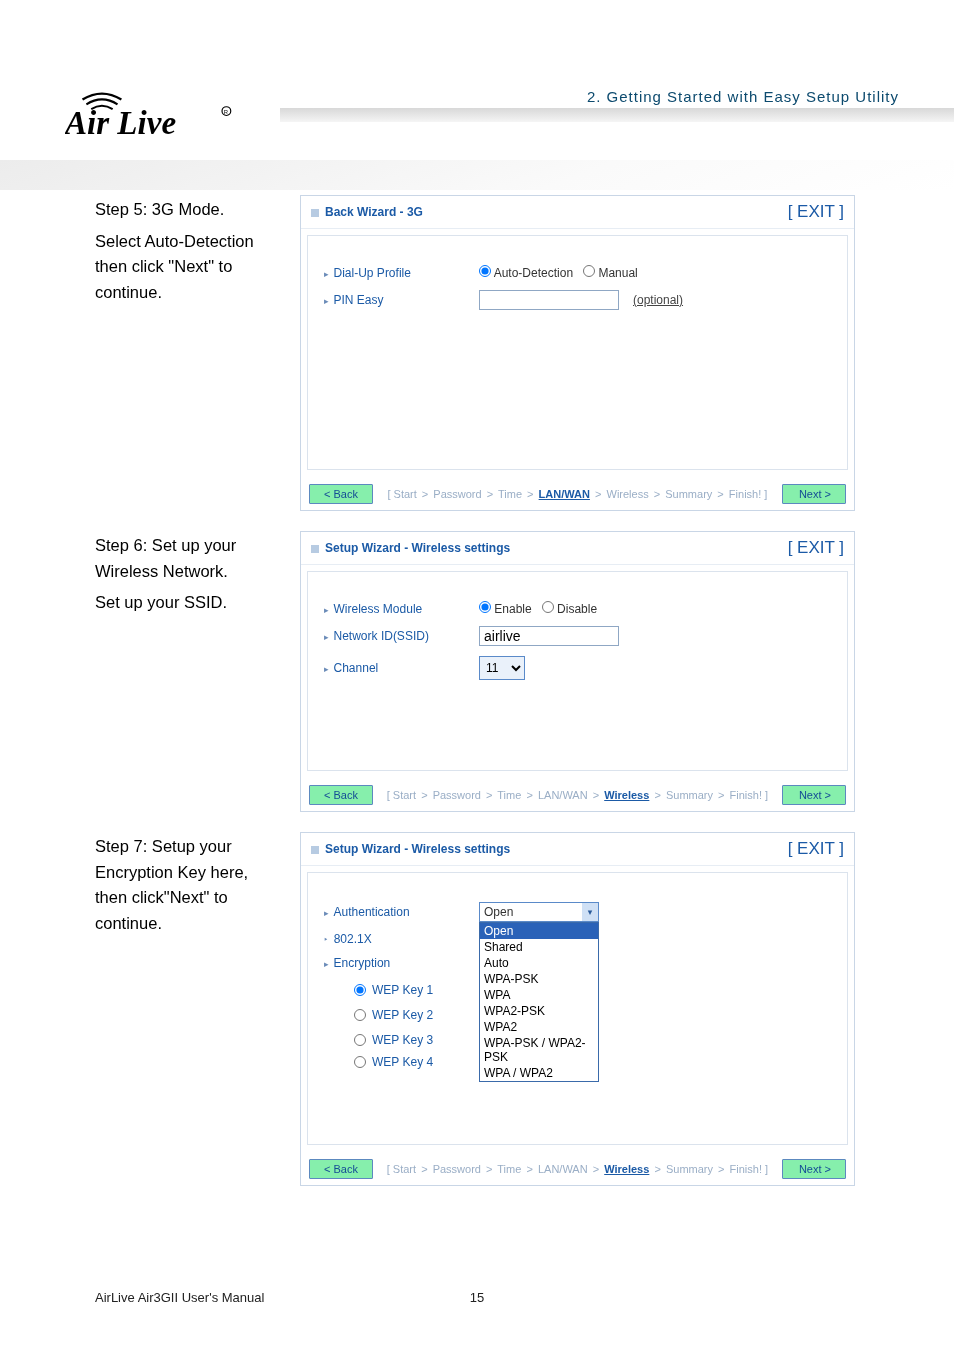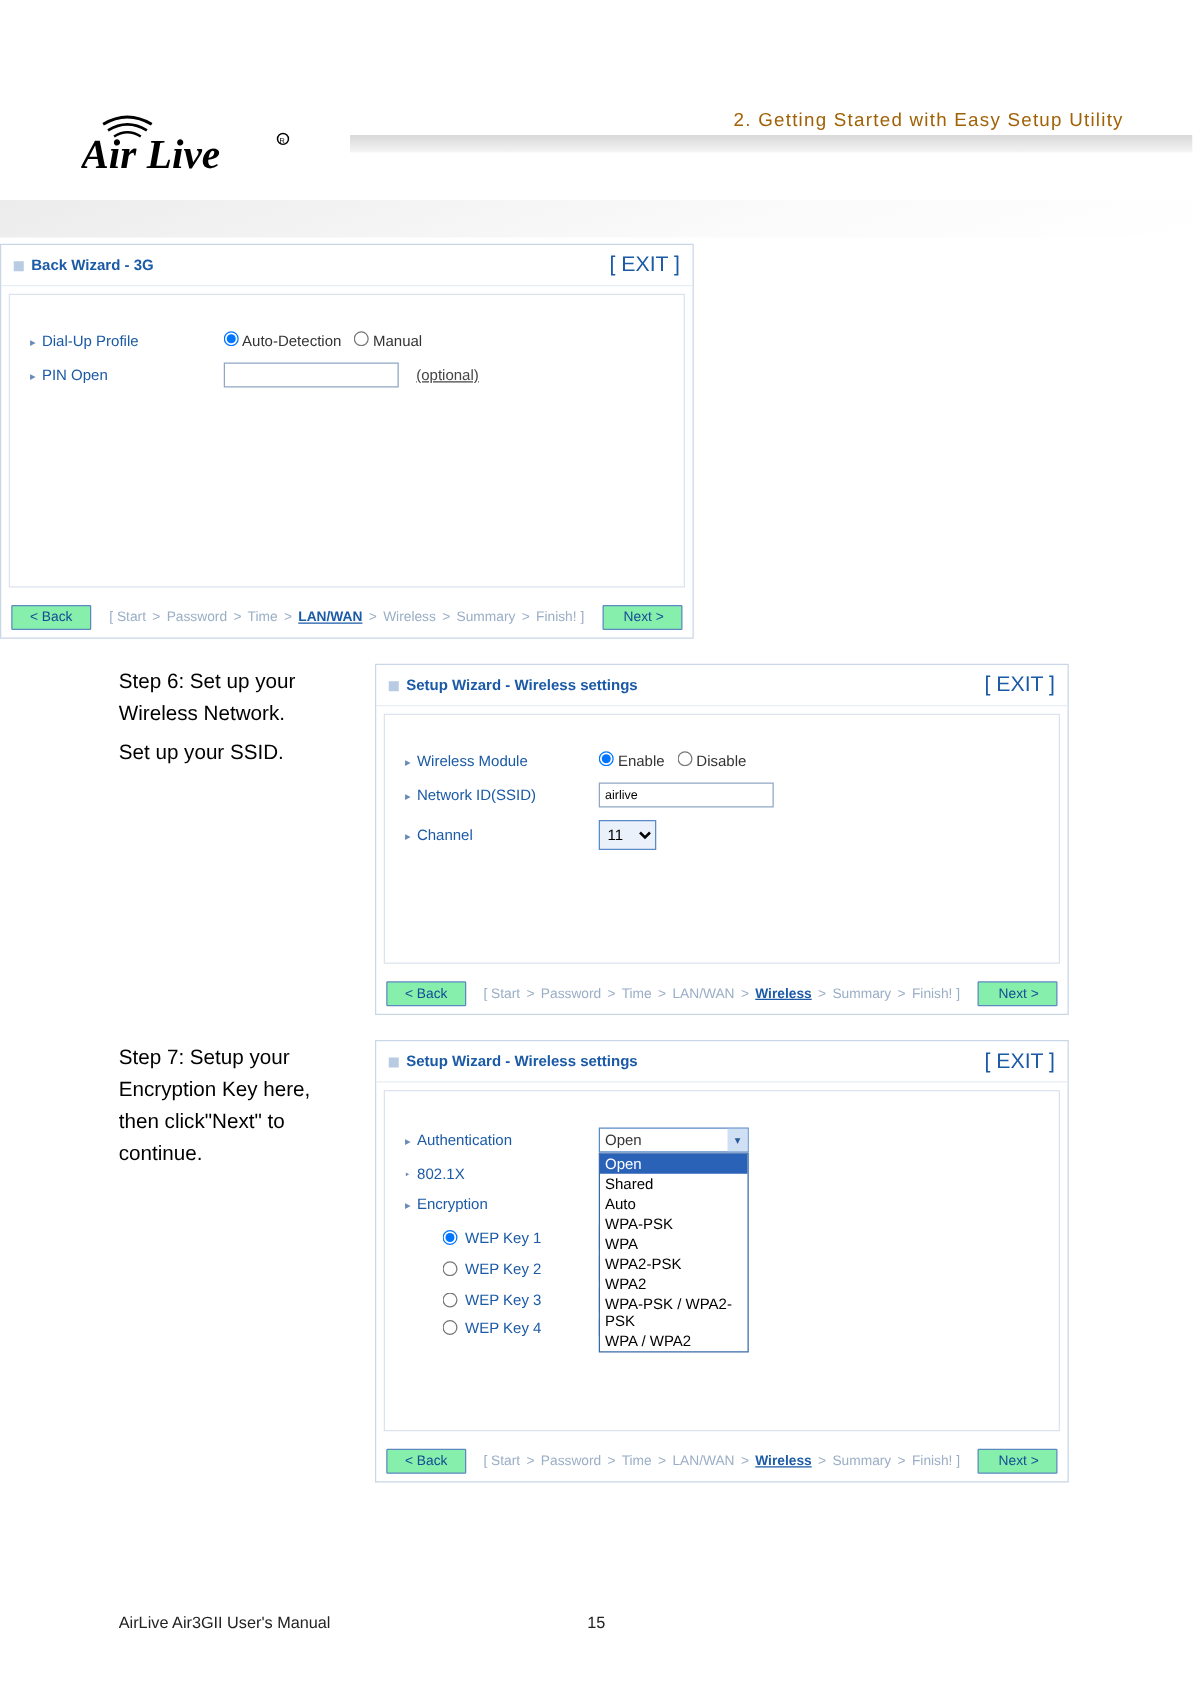--- a/index.html
+++ b/index.html
@@ -23,21 +23,21 @@
     left: 65px;
     top: 85px;
   }
   .logo svg { width: 175px; height: 60px; }
   .chapter-title {
     position: absolute;
     right: 55px;
     top: 88px;
     font-size: 15px;
     letter-spacing: 1px;
-    color: #a16207;
+    color: #0c4a6e;
   }
   .header-bar {
     position: absolute;
     top: 108px;
     left: 280px;
     right: 0;
     height: 14px;
     background: linear-gradient(to bottom, #d8d8d8, #f5f5f5);
   }
   .sweep {
@@ -124,21 +124,21 @@
     font-size: 9px;
     color: #6a8bb8;
     margin-right: 5px;
   }
   .field-val { color: #333; font-size: 12px; display: flex; align-items: center; gap: 10px; }
   .radio { width: 12px; height: 12px; }
   .txt-input {
     border: 1px solid #8fa7c4;
     height: 20px;
     padding: 2px 4px;
-    font-size: 10px;
+    font-size: 14px;
     background: #fff;
   }
   .sel {
     border: 1px solid #5a8ac9;
     background: #eaf1fa;
     height: 24px;
     font-size: 12px;
     padding: 0 2px;
   }
   .optional { color: #444; font-size: 12px; margin-left: 4px; text-decoration: underline; }
@@ -260,36 +260,40 @@
       <circle cx="166" cy="26" r="4.5" fill="none" stroke="#000" stroke-width="1.2"></circle>
       <text x="163.2" y="29.2" font-size="6" fill="#000">R</text>
     </svg>
   </div>
   <div class="chapter-title">2.  Getting  Started  with  Easy  Setup  Utility</div>
   <div class="header-bar"></div>
 </div>
 <div class="sweep"></div>
 
 <div class="content-row sect1">
+  <div class="left-col">
+    <div class="step-title">Step 5: 3G Mode.</div>
+    <div class="step-desc">Select Auto-Detection then click "Next" to continue.</div>
+  </div>
   <div class="wizard-holder">
     <div class="wizard">
       <div class="wz-title">
         <span><span class="sq"></span><span>Back Wizard - 3G</span></span>
         <span class="exit">[ EXIT ]</span>
       </div>
       <div class="wz-body">
         <div class="field-row">
           <div class="field-label">Dial-Up Profile</div>
           <div class="field-val">
             <label><input type="radio" class="radio" checked="" style=""> <span>Auto-Detection</span></label>
             <label><input type="radio" class="radio" style=""> <span>Manual</span></label>
           </div>
         </div>
         <div class="field-row">
-          <div class="field-label">PIN Open</div>
+          <div class="field-label">PIN Easy</div>
           <div class="field-val">
             <input class="txt-input" style="width: 140px;">
             <span class="optional">(optional)</span>
           </div>
         </div>
       </div>
       <div class="wz-footer">
         <button class="btn">&lt; Back</button>
         <div class="crumbs">
           [ <span>Start</span> <span class="gt">&gt;</span> <span>Password</span> <span class="gt">&gt;</span> <span>Time</span> <span class="gt">&gt;</span> <span class="cur">LAN/WAN</span> <span class="gt">&gt;</span> <span>Wireless</span> <span class="gt">&gt;</span> <span>Summary</span> <span class="gt">&gt;</span> <span>Finish!</span> ]

